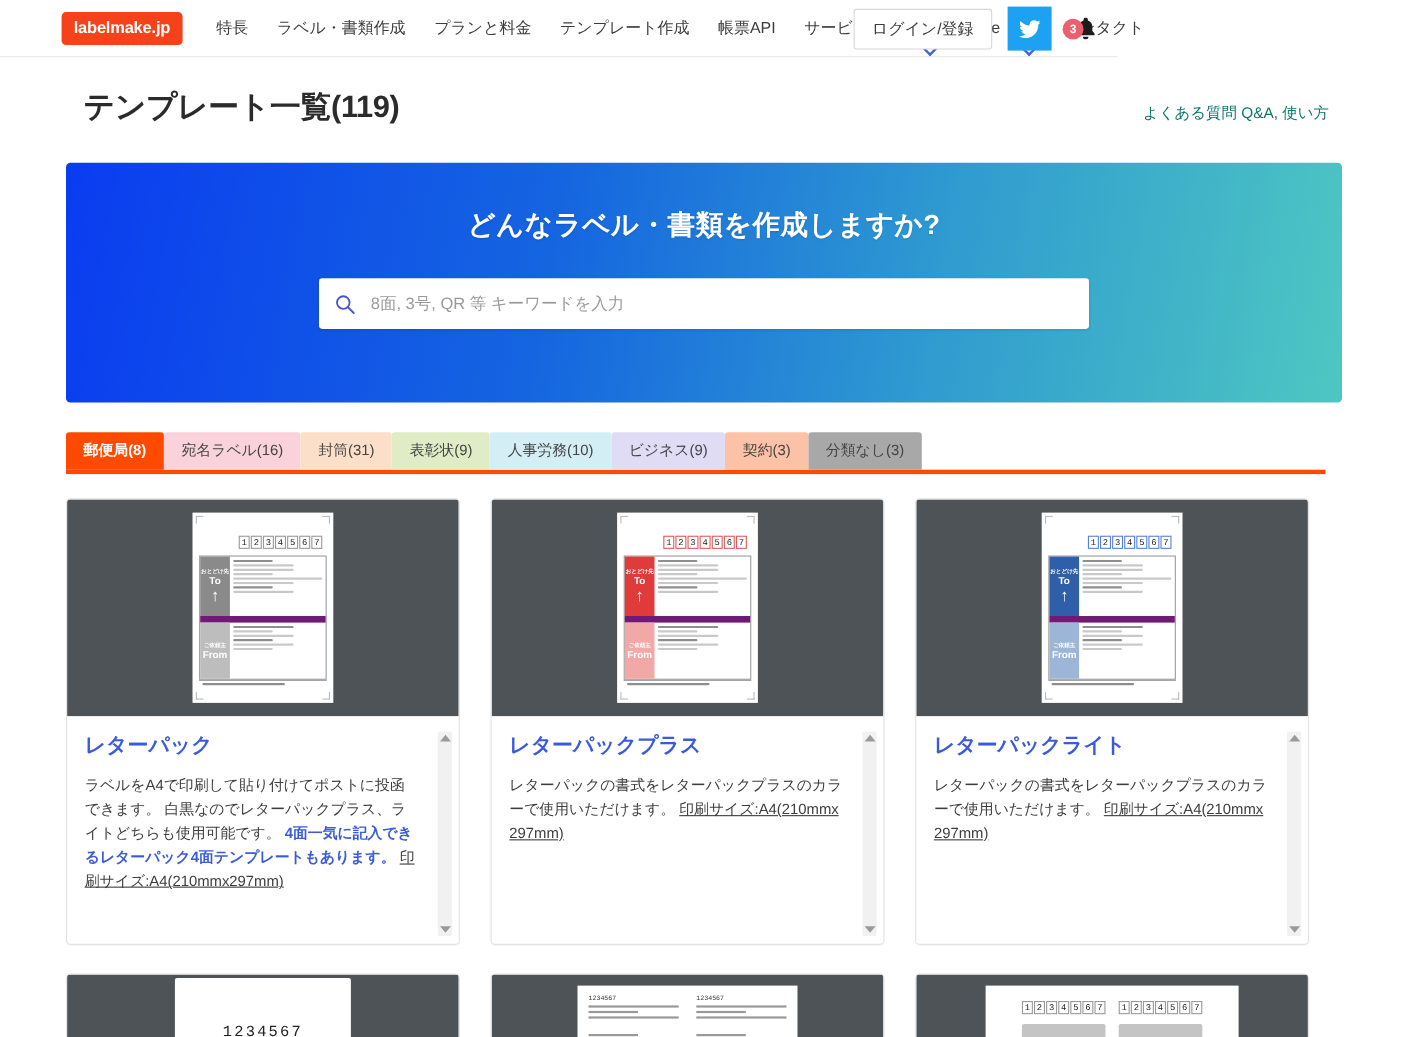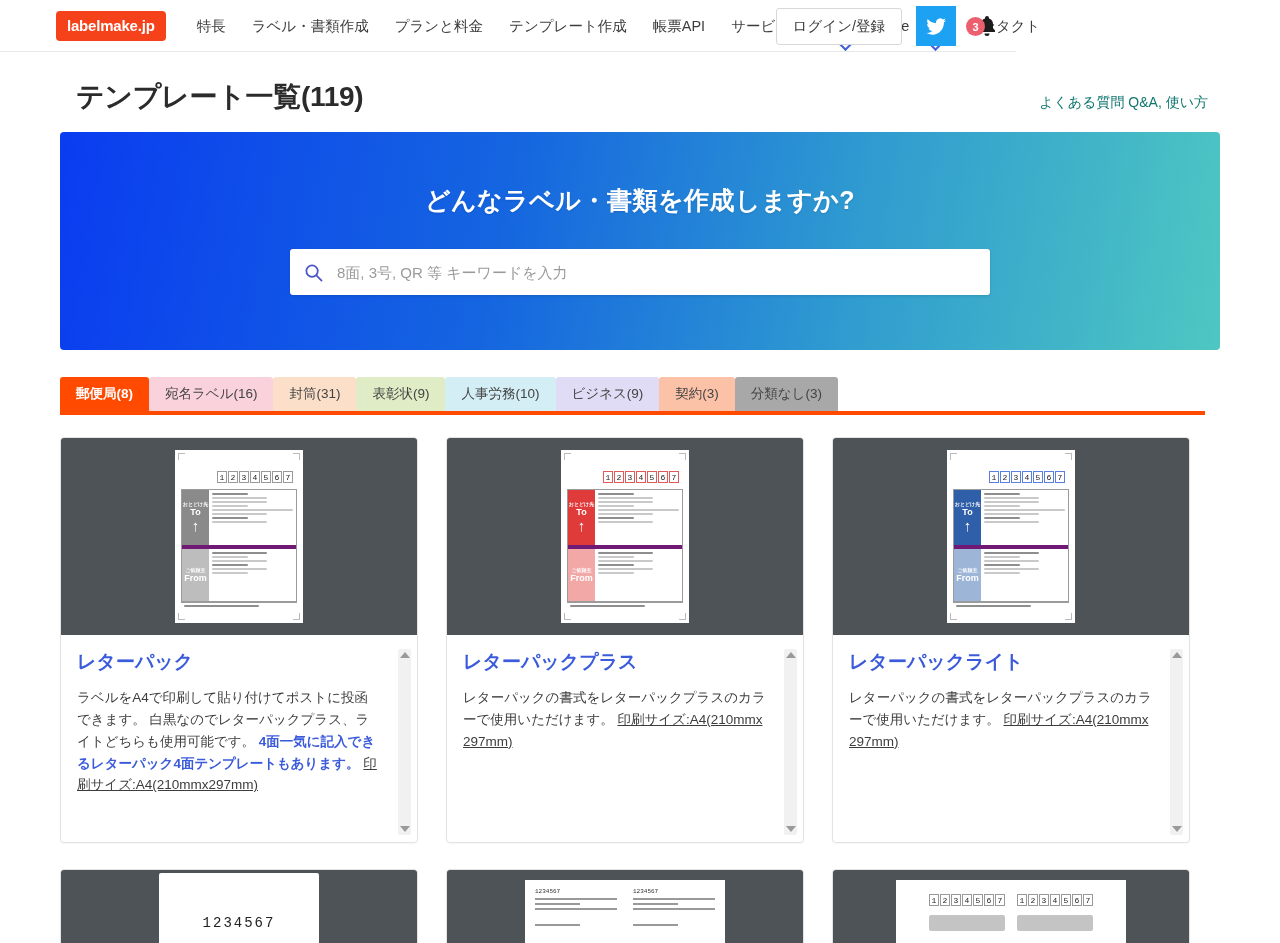--- a/index.html
+++ b/index.html
@@ -116,30 +116,30 @@
     font-size: 14px;
     color: #0f766e;
     cursor: pointer;
     padding-bottom: 4px;
     white-space: nowrap;
     text-align: right;
   }
 
   
   .hero {
-    margin: 16px 60px 0 60px;
+    margin: 32px 60px 0 60px;
     width: 1160px;
     height: 218px;
     border-radius: 4px;
     background: linear-gradient(100deg, #0a3cf0 0%, #1565e0 38%, #2f9bd0 68%, #4ec7c2 100%);
     display: flex;
     flex-direction: column;
     align-items: center;
     justify-content: flex-start;
-    padding-top: 52px;
+    padding-top: 40px;
   }
   .hero-title {
     color: #ffffff;
     font-size: 25px;
     font-weight: bold;
     letter-spacing: 0.5px;
     text-shadow: 0 1px 2px rgba(0,0,0,0.12);
   }
   .search-wrap {
     margin-top: 32px;
@@ -269,21 +269,21 @@
     width: 10px; height: 12px;
     border: 1px solid #999;
     font-size: 8px;
     display: flex; align-items: center; justify-content: center;
     color: #222;
     font-family: "Liberation Mono", monospace;
   }
   .zipbox.red { border-color: #e05a5a; }
   .zipbox.blue { border-color: #5a7fe0; }
   .lp-frame { flex: 1; border: 1px solid #9b9b9b; display: flex; flex-direction: column; }
-  .lp-top { display: flex; flex: 1.05; border-bottom: 4px solid #701a75; }
+  .lp-top { display: flex; flex: 1.05; border-bottom: 6px solid #701a75; }
   .lp-bot { display: flex; flex: 1; }
   .lp-side {
     width: 27px;
     display: flex; flex-direction: column; align-items: center; justify-content: center;
     color: #fff; font-size: 9px; font-weight: bold;
   }
   .lp-side .arrow { font-size: 15px; line-height: 1; margin-top: 1px; }
   .lp-lines { flex: 1; padding: 3px 3px; display: flex; flex-direction: column; gap: 2px; }
   .ln { height: 2px; background: #c9c9c9; border-radius: 1px; }
   .ln.d { background: #8e8e8e; }

